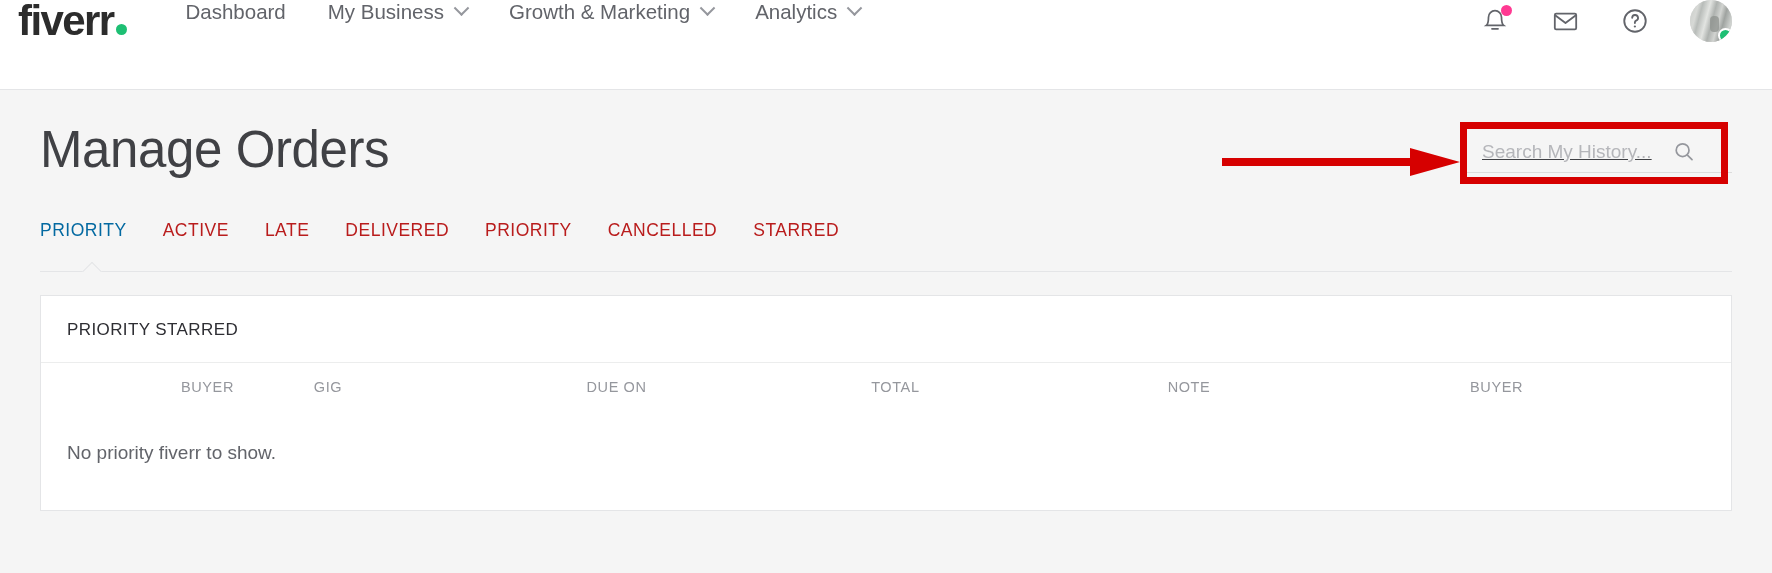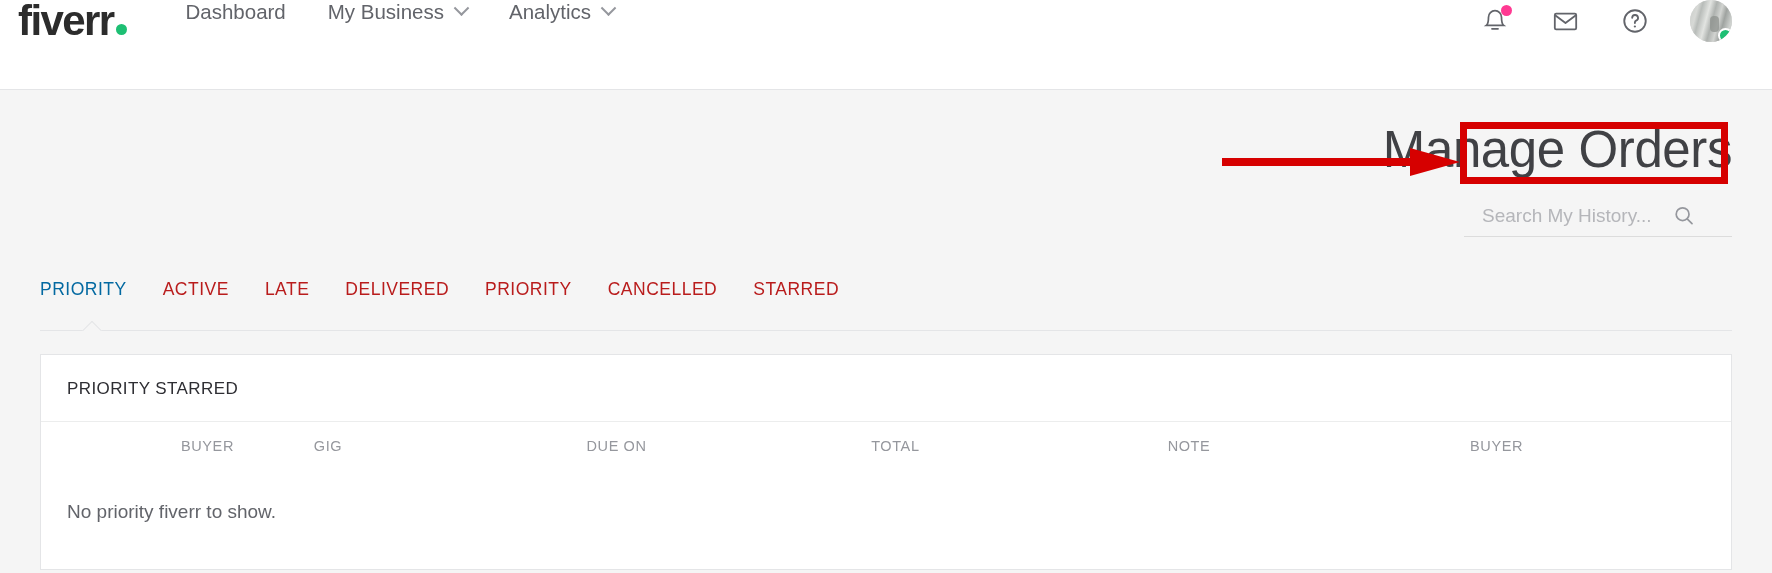--- a/index.html
+++ b/index.html
@@ -130,38 +130,38 @@
     border: 2px solid #ffffff;
   }
 
   
   .page {
     padding: 0 40px;
     position: relative;
   }
   .page-top {
     display: flex;
-    align-items: flex-end;
+    align-items: flex-start;
     padding-top: 32px;
     position: relative;
-    flex-direction: column;
   }
   .page-title {
     font-size: 51px;
     font-weight: 300;
     color: #404145;
     letter-spacing: -0.4px;
     line-height: 1.1;
   }
 
   
   .search-wrap {
     margin-left: auto;
-    margin-top: 20px;
-    position: relative;
+    margin-top: 12px;
+    position: relative;
+    text-decoration: underline;
   }
   .search-box {
     width: 268px;
     display: flex;
     align-items: center;
     border-bottom: 1px solid #dcdcdc;
     padding: 6px 2px 8px 18px;
   }
   .search-input {
     border: none;
@@ -278,20 +278,24 @@
     <span>fiverr</span>
     <span class="logo-dot"></span>
   </div>
 
   <div class="nav">
     <div class="nav-item">
       <span>Dashboard</span>
     </div>
     <div class="nav-item">
       <span>My Business</span>
+      <span class="chev"></span>
+    </div>
+    <div class="nav-item">
+      <span>Growth &amp; Marketing</span>
       <span class="chev"></span>
     </div>
     <div class="nav-item">
       <span>Analytics</span>
       <span class="chev"></span>
     </div>
   </div>
 
   <div class="header-right">
 

